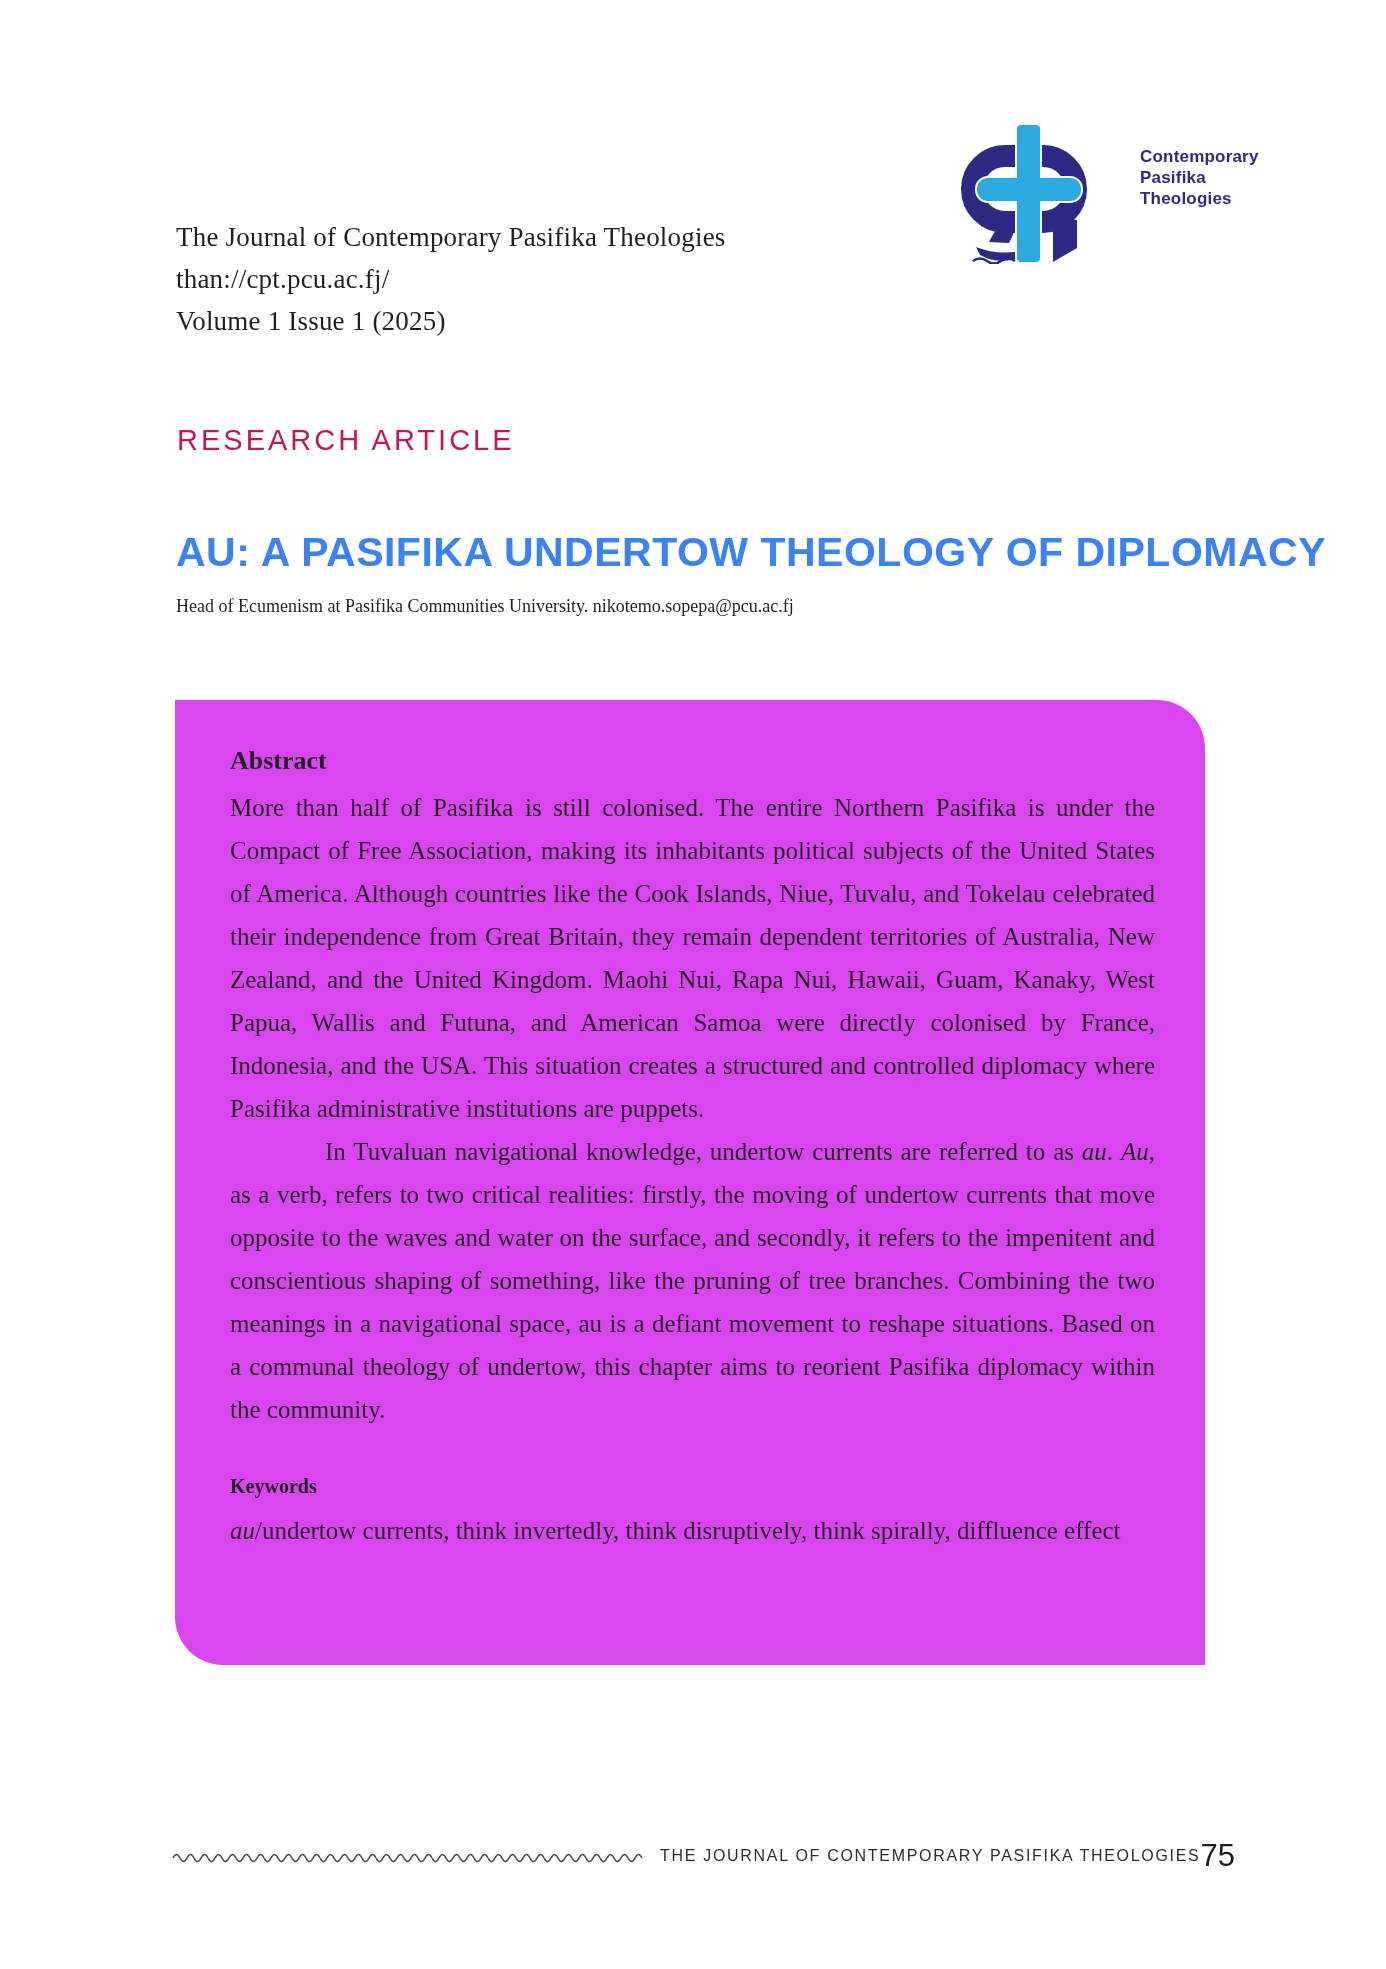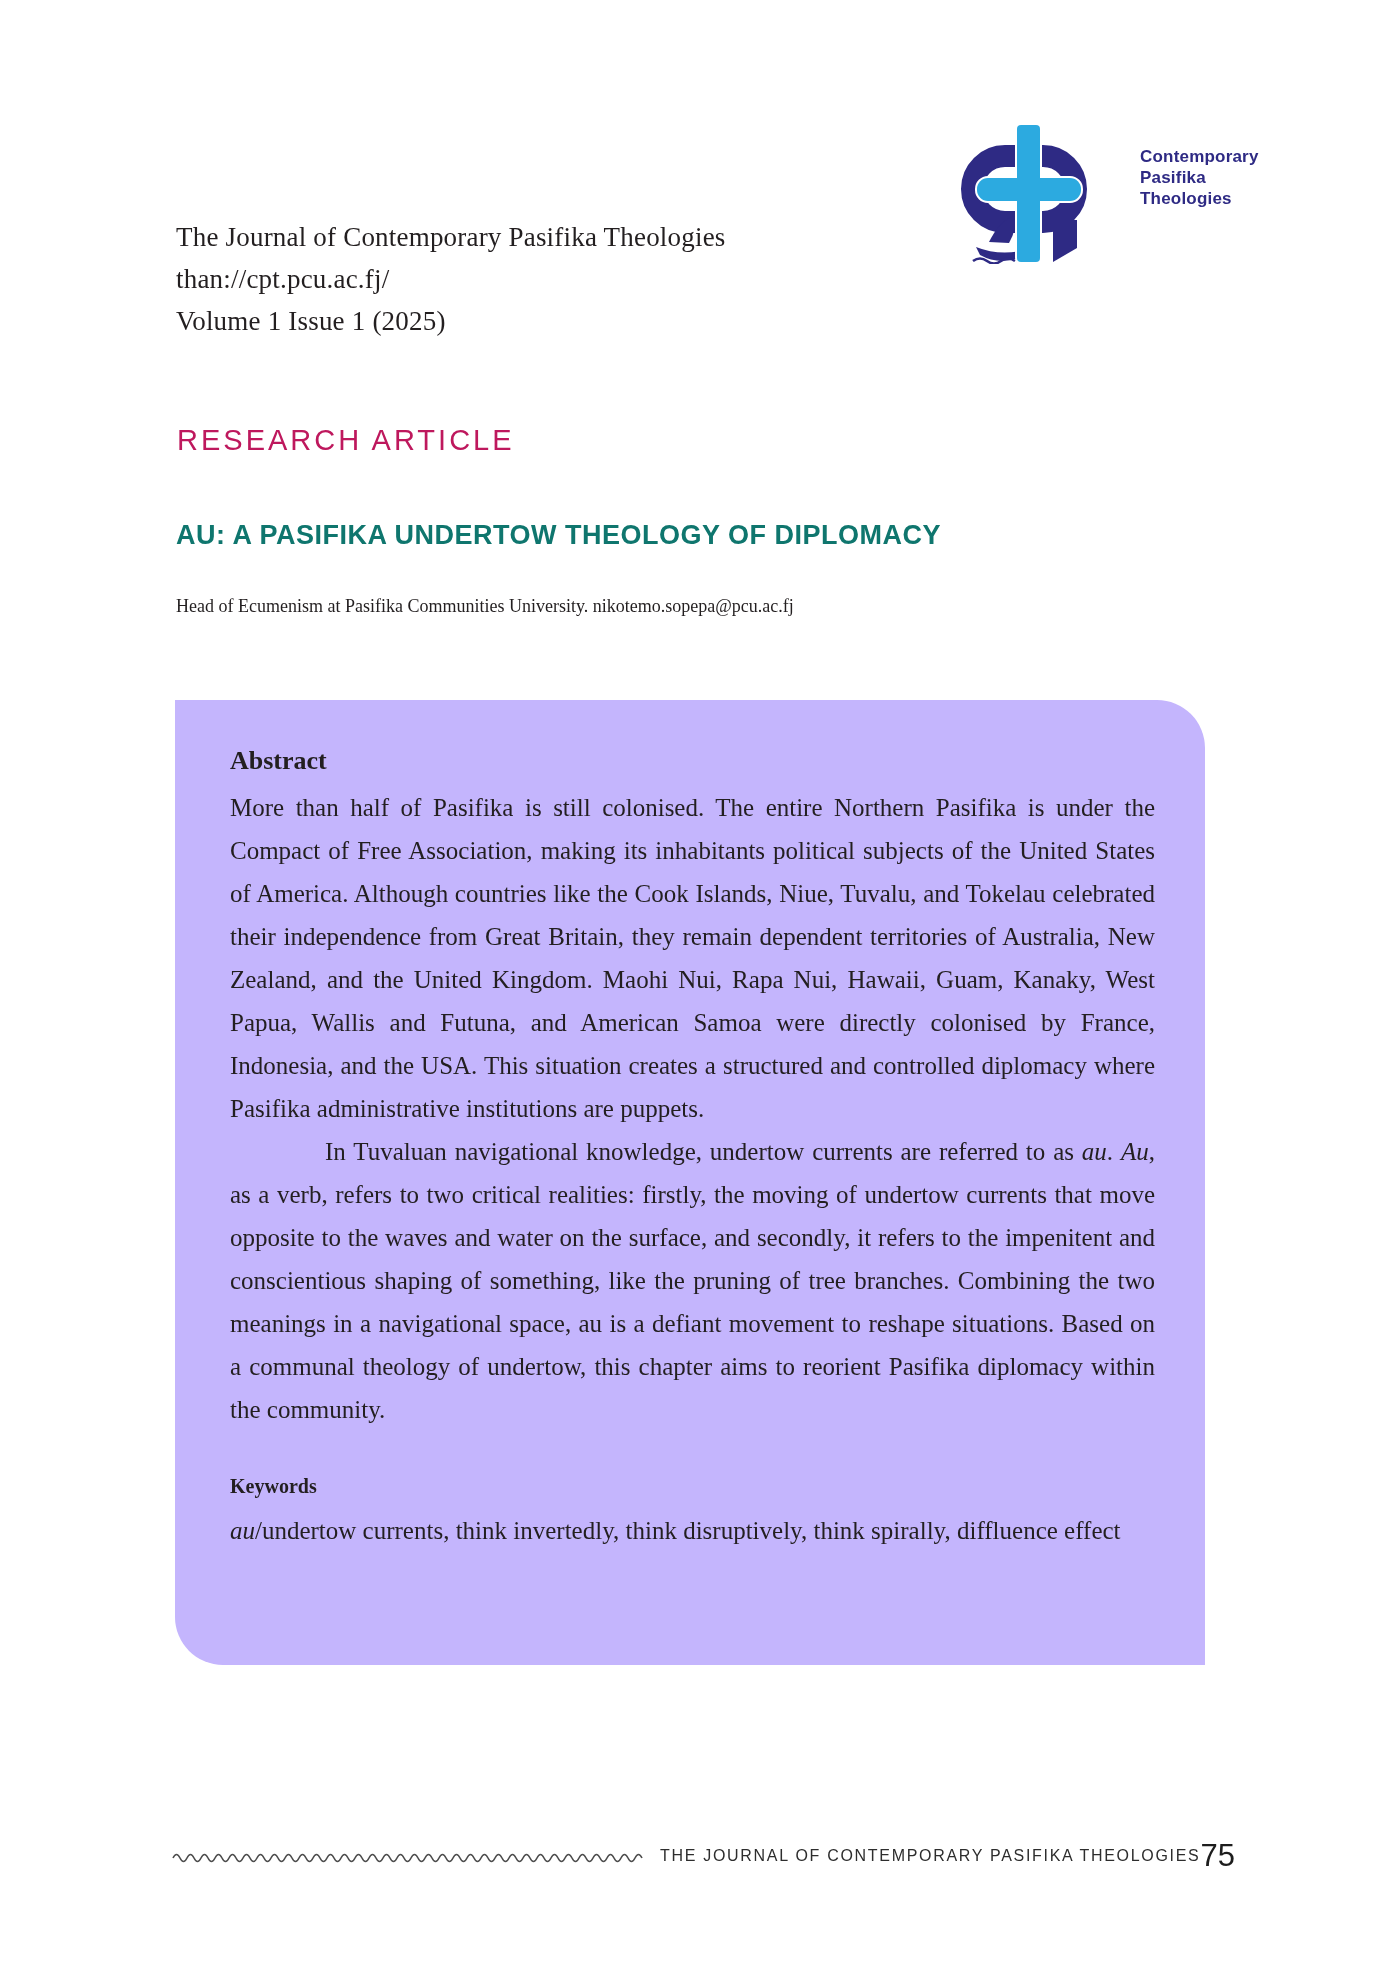--- a/index.html
+++ b/index.html
@@ -26,30 +26,30 @@
 
   
   .research-label{
     position:absolute;left:177px;top:424px;
     font-family:"Liberation Sans", sans-serif;font-weight:300;
     font-size:29px;letter-spacing:3px;color:#be185d;
   }
   .article-title{
     position:absolute;left:176px;top:502px;width:1060px;
     font-family:"Liberation Sans", sans-serif;font-weight:800;
-    font-size:27px;letter-spacing:.5px;color:#0f766e;white-space:nowrap;
+    font-size:41px;letter-spacing:.5px;color:#3b82f6;white-space:nowrap;
   }
   .author-block{position:absolute;left:176px;top:590px;}
   .author-name{font-size:30px;font-weight:bold;line-height:36px;}
   .affiliation{font-size:18px;line-height:28px;margin-top:2px;}
 
   
   .abstract-box{
     position:absolute;left:175px;top:700px;width:1030px;height:965px;
-    background:#c4b5fd;border-radius:0 48px 0 48px;box-sizing:border-box;
+    background:#d946ef;border-radius:0 48px 0 48px;box-sizing:border-box;
     padding:44px 50px 0 55px;
   }
   .abs-heading{font-size:26px;font-weight:bold;line-height:34px;margin:0 0 8px 0;}
   .abstract-box p{margin:0;font-size:25px;line-height:43px;text-align:justify;}
   .para-indent{text-indent:95px;}
   .kw-heading{font-size:20px;font-weight:bold;line-height:34px;margin:38px 0 6px 0;}
   .italic{font-style:italic;}
 
   
   .footer{

